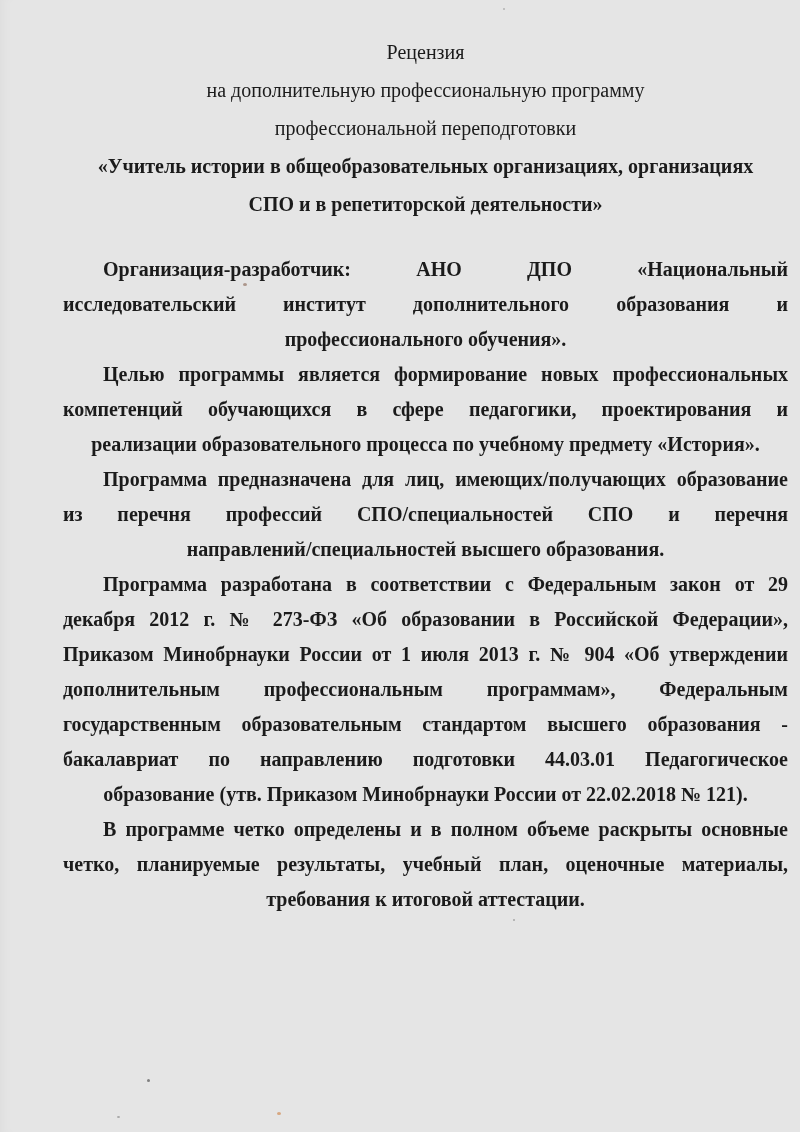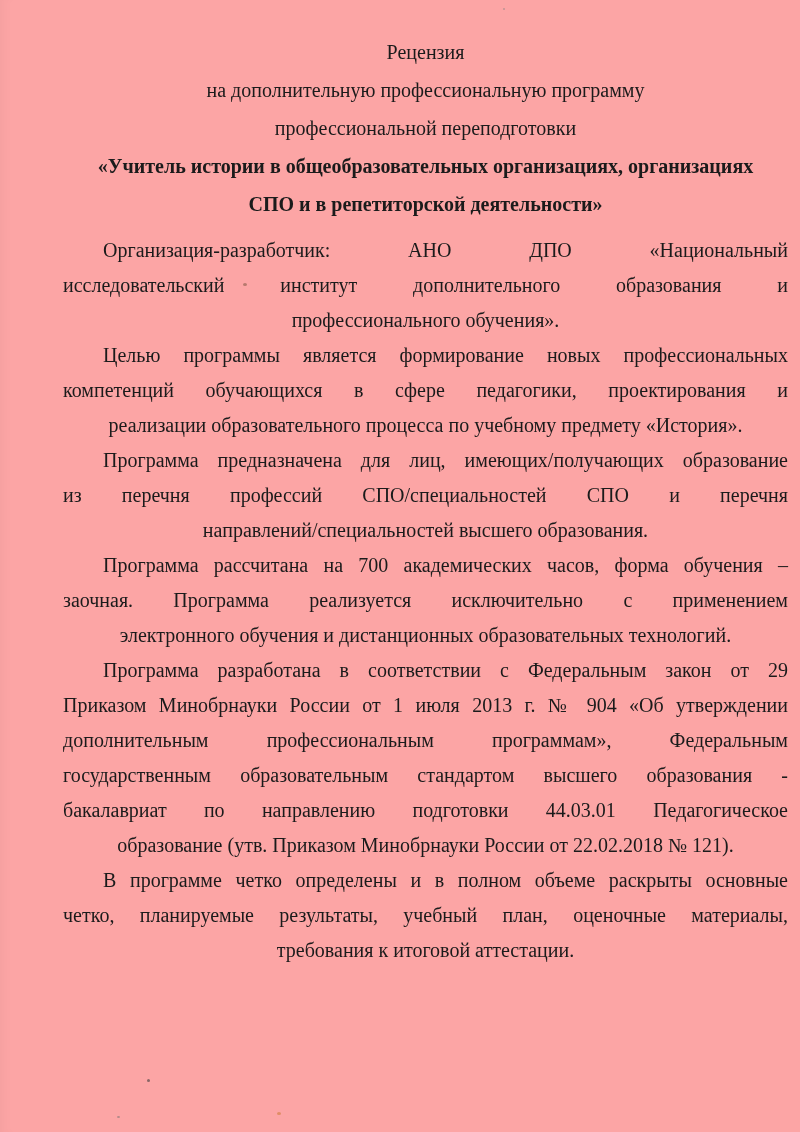--- a/index.html
+++ b/index.html
@@ -5,21 +5,21 @@
   html, body { margin: 0; padding: 0; }
   body {
     width: 800px;
     background: #ffffff;
     font-family: "Liberation Serif", "DejaVu Serif", serif;
   }
   .page {
     position: relative;
     width: 800px;
     height: 1132px;
-    background: #fca5a5;
+    background: #e5e5e5;
     color: #1b1b1b;
     overflow: hidden;
     box-shadow: inset 10px 0 14px -10px rgba(0,0,0,0.05);
   }
   .content {
     position: absolute;
     top: 0; left: 0;
     width: 725px;
     padding: 33px 12px 0 63px;
     box-sizing: content-box;
@@ -31,23 +31,24 @@
   .hline {
     display: block;
     text-align: center;
     white-space: nowrap;
   }
   .hline.bold {
     font-weight: 700;
     white-space: normal;
   }
   .doc-body {
-    margin-top: 10px;
+    margin-top: 29px;
     font-size: 20px;
     line-height: 35px;
+    font-weight: bold;
   }
   .doc-body p { margin: 0; padding: 0; }
   .jl {               
     display: block;
     text-align: justify;
     text-align-last: justify;
   }
   .ll {               
     display: block;
     text-align: center;
@@ -92,28 +93,24 @@
         <span class="jl">компетенций обучающихся в сфере педагогики, проектирования и</span>
         <span class="ll">реализации образовательного процесса по учебному предмету «История».</span>
       </p>
 
       <p>
         <span class="jl fi">Программа предназначена для лиц, имеющих/получающих образование</span>
         <span class="jl">из перечня профессий СПО/специальностей СПО и перечня</span>
         <span class="ll">направлений/специальностей высшего образования.</span>
       </p>
 
-      <p>
-        <span class="jl fi">Программа рассчитана на 700 академических часов, форма обучения –</span>
-        <span class="jl">заочная. Программа реализуется исключительно с применением</span>
-        <span class="ll">электронного обучения и дистанционных образовательных технологий.</span>
-      </p>
 
       <p>
         <span class="jl fi">Программа разработана в соответствии с Федеральным закон от 29</span>
+        <span class="jl">декабря 2012 г. № 273-ФЗ «Об образовании в Российской Федерации»,</span>
         <span class="jl">Приказом Минобрнауки России от 1 июля 2013 г. № 904 «Об утверждении</span>
         <span class="jl">дополнительным профессиональным программам», Федеральным</span>
         <span class="jl">государственным образовательным стандартом высшего образования -</span>
         <span class="jl">бакалавриат по направлению подготовки 44.03.01 Педагогическое</span>
         <span class="ll">образование (утв. Приказом Минобрнауки России от 22.02.2018 № 121).</span>
       </p>
 
       <p>
         <span class="jl fi">В программе четко определены и в полном объеме раскрыты основные</span>
         <span class="jl">четко, планируемые результаты, учебный план, оценочные материалы,</span>

